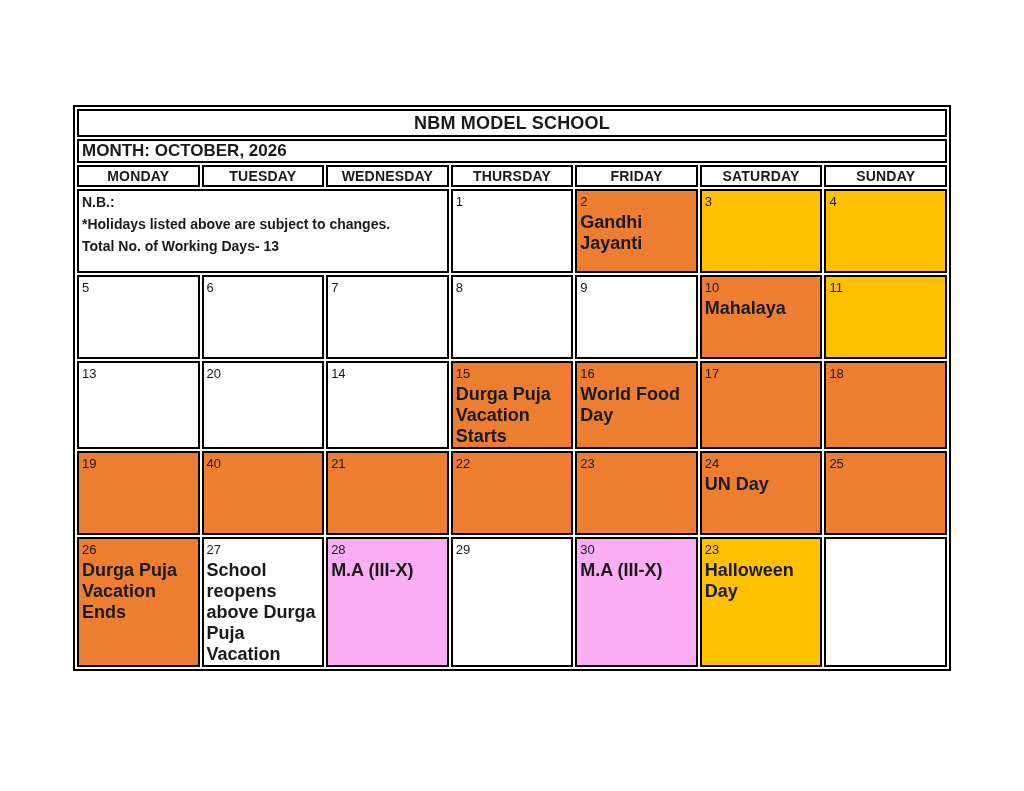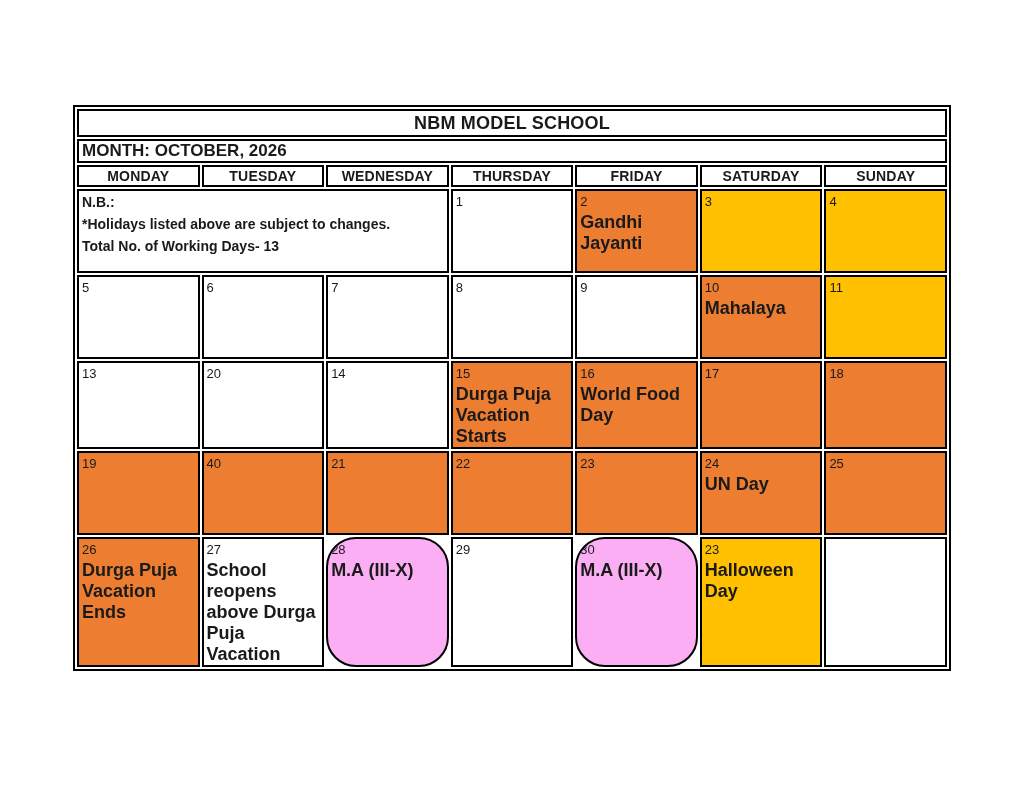--- a/index.html
+++ b/index.html
@@ -54,21 +54,21 @@
 
   .note-cell { font-weight: bold; font-size: 14px; margin-top: 8px; }
   .note-cell div { line-height: 22px; white-space: nowrap; }
 
   .day-num { font-size: 13px; line-height: 21px; }
   .day-event { font-size: 18px; font-weight: bold; line-height: 21px; }
 
   .bg-white  { background: var(--cell-white, #ffffff); }
   .bg-orange { background: var(--holiday-orange, #ED7D31); }
   .bg-gold   { background: var(--weekend-gold, #FFC000); }
-  .bg-pink   { background: var(--exam-pink, #FCAEF5); border-radius: 30px; }
+  .bg-pink   { background: var(--exam-pink, #FCAEF5); }
 </style>
 </head>
 <body>
 
 <div class="page">
   <table class="calendar">
     <colgroup>
       <col style="width:14.2857%">
         <col style="width:14.2857%">
         <col style="width:14.2857%">

